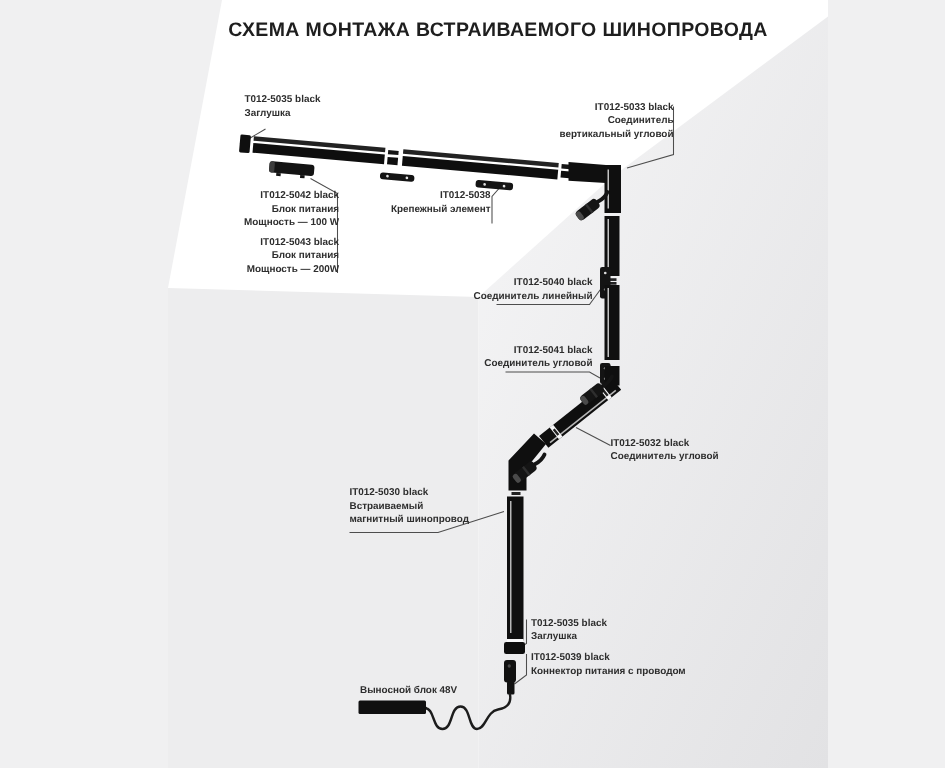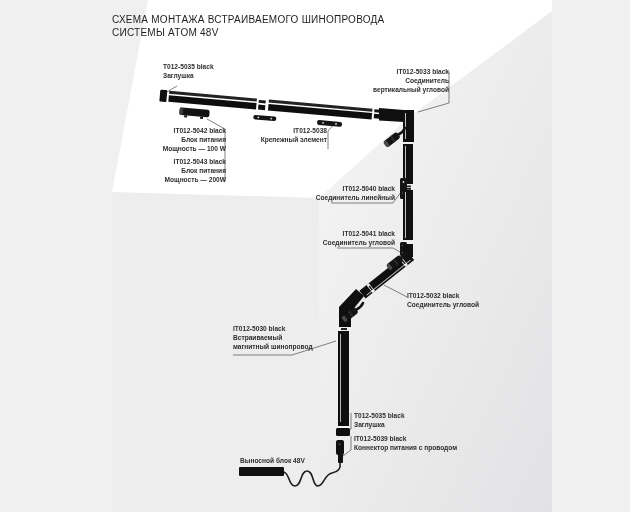--- a/index.html
+++ b/index.html
@@ -1,21 +1,21 @@
 <!DOCTYPE html>
 <html><head>
 <meta charset="utf-8">
 <style>
   html,body{margin:0;padding:0}
   .stage{position:relative;width:630px;height:512px;background:#f0f0f1;overflow:hidden;
          font-family:"Liberation Sans",sans-serif}
   .canvas{position:absolute;left:112px;top:0;width:440px;height:512px;background:#ffffff}
   svg.art{position:absolute;left:0;top:0;display:block}
-  .title{position:absolute;left:0;top:13px;width:100%;text-align:left;
-         font-weight:400;font-size:10px;line-height:13px;color:#1e1e1e;letter-spacing:.25px}
+  .title{position:absolute;left:0;top:13px;width:100%;text-align:center;
+         font-weight:700;font-size:13px;line-height:13px;color:#1e1e1e;letter-spacing:.25px}
   .lbl{position:absolute;font-size:6.6px;line-height:9px;color:#2e2e2e;font-weight:600;white-space:nowrap}
   .lbl .p{font-weight:700}
   .ra{text-align:right}
   .gap{margin-top:4px}
 </style>
 </head>
 <body>
 
 <div class="stage">
   <div class="canvas">
@@ -148,21 +148,20 @@
                C176,486 178,472 171,472 L172,472" stroke="#1c1c1c" stroke-width="1.6" fill="none" stroke-linecap="round"></path>
       <rect x="127" y="467" width="45" height="9" rx="1" fill="#101010"></rect>
 
       <use href="#spotlight" transform="translate(293,128)"></use>
       <use href="#spotlight" transform="translate(296,251)"></use>
       <use href="#spotlight" transform="translate(251,303)"></use>
     </svg>
 
     <div class="title">
       <div>СХЕМА МОНТАЖА ВСТРАИВАЕМОГО ШИНОПРОВОДА</div>
-      <div>СИСТЕМЫ ATOM 48V</div>
     </div>
 
     <div class="lbl" style="left:51px;top:62px">
       <div class="p">T012-5035 black</div>
       <div>Заглушка</div>
     </div>
 
     <div class="lbl ra" style="right:326px;top:126px">
       <div class="p">IT012-5042 black</div>
       <div>Блок питания</div>

